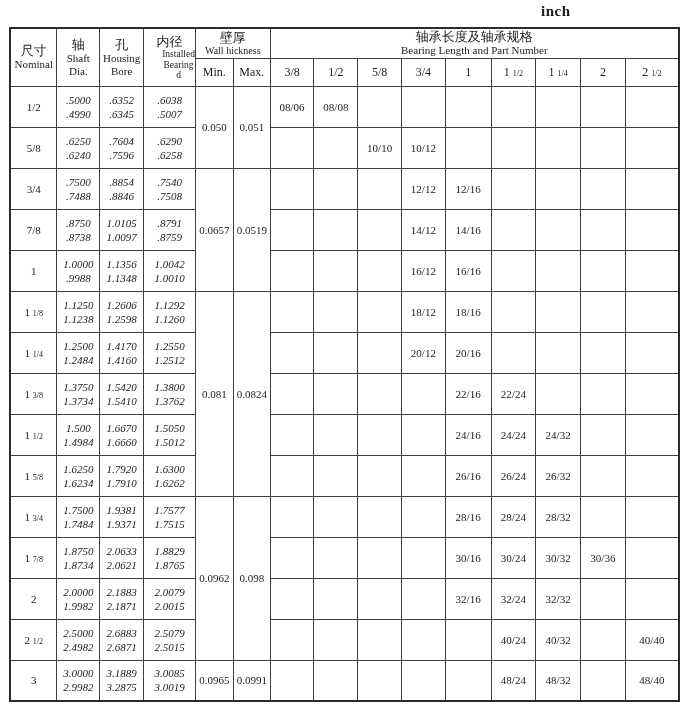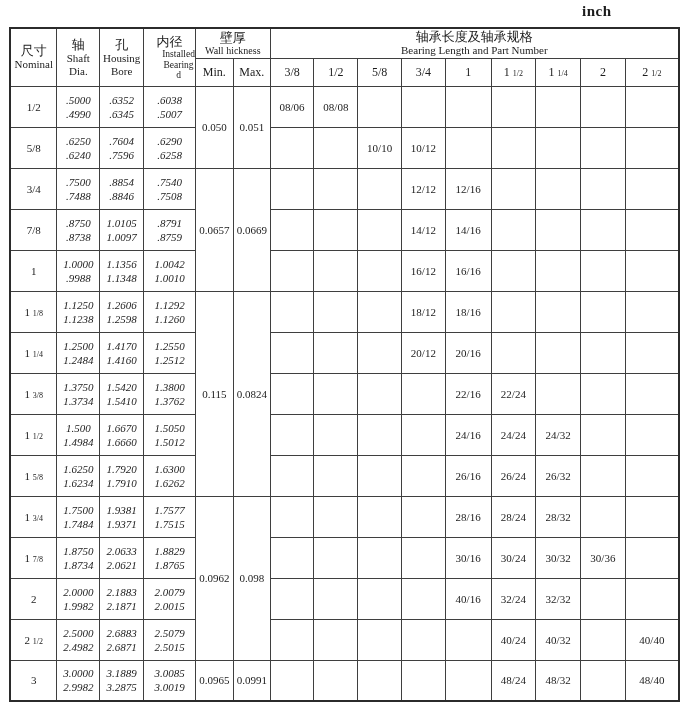--- a/index.html
+++ b/index.html
@@ -11,21 +11,21 @@
   }
   #page {
     position: relative;
     width: 680px;
     height: 706px;
     background: #ffffff;
     overflow: hidden;
   }
   #unit-label {
     position: absolute;
-    left: 582px;
+    left: 541px;
     top: 3px;
     font-size: 15px;
     font-weight: bold;
     letter-spacing: 0.5px;
   }
   table.spec {
     position: absolute;
     left: 9px;
     top: 27px;
     border-collapse: collapse;
@@ -164,21 +164,21 @@
           <td class="part"></td>
           <td class="part"></td>
           <td class="part"></td>
         </tr>
         <tr>
           <td class="nom">3/4</td>
           <td class="num">.7500<br>.7488</td>
           <td class="num">.8854<br>.8846</td>
           <td class="num">.7540<br>.7508</td>
           <td class="wall" rowspan="3">0.0657</td>
-          <td class="wall" rowspan="3">0.0669</td>
+          <td class="wall" rowspan="3">0.0519</td>
           <td class="part"></td>
           <td class="part"></td>
           <td class="part"></td>
           <td class="part">12/12</td>
           <td class="part">12/16</td>
           <td class="part"></td>
           <td class="part"></td>
           <td class="part"></td>
           <td class="part"></td>
         </tr>
@@ -210,21 +210,21 @@
           <td class="part"></td>
           <td class="part"></td>
           <td class="part"></td>
           <td class="part"></td>
         </tr>
         <tr>
           <td class="nom"><span>1 </span><span class="frac">1/8</span></td>
           <td class="num">1.1250<br>1.1238</td>
           <td class="num">1.2606<br>1.2598</td>
           <td class="num">1.1292<br>1.1260</td>
-          <td class="wall" rowspan="5">0.115</td>
+          <td class="wall" rowspan="5">0.081</td>
           <td class="wall" rowspan="5">0.0824</td>
           <td class="part"></td>
           <td class="part"></td>
           <td class="part"></td>
           <td class="part">18/12</td>
           <td class="part">18/16</td>
           <td class="part"></td>
           <td class="part"></td>
           <td class="part"></td>
           <td class="part"></td>
@@ -323,21 +323,21 @@
         </tr>
         <tr>
           <td class="nom">2</td>
           <td class="num">2.0000<br>1.9982</td>
           <td class="num">2.1883<br>2.1871</td>
           <td class="num">2.0079<br>2.0015</td>
           <td class="part"></td>
           <td class="part"></td>
           <td class="part"></td>
           <td class="part"></td>
-          <td class="part">40/16</td>
+          <td class="part">32/16</td>
           <td class="part">32/24</td>
           <td class="part">32/32</td>
           <td class="part"></td>
           <td class="part"></td>
         </tr>
         <tr>
           <td class="nom"><span>2 </span><span class="frac">1/2</span></td>
           <td class="num">2.5000<br>2.4982</td>
           <td class="num">2.6883<br>2.6871</td>
           <td class="num">2.5079<br>2.5015</td>

